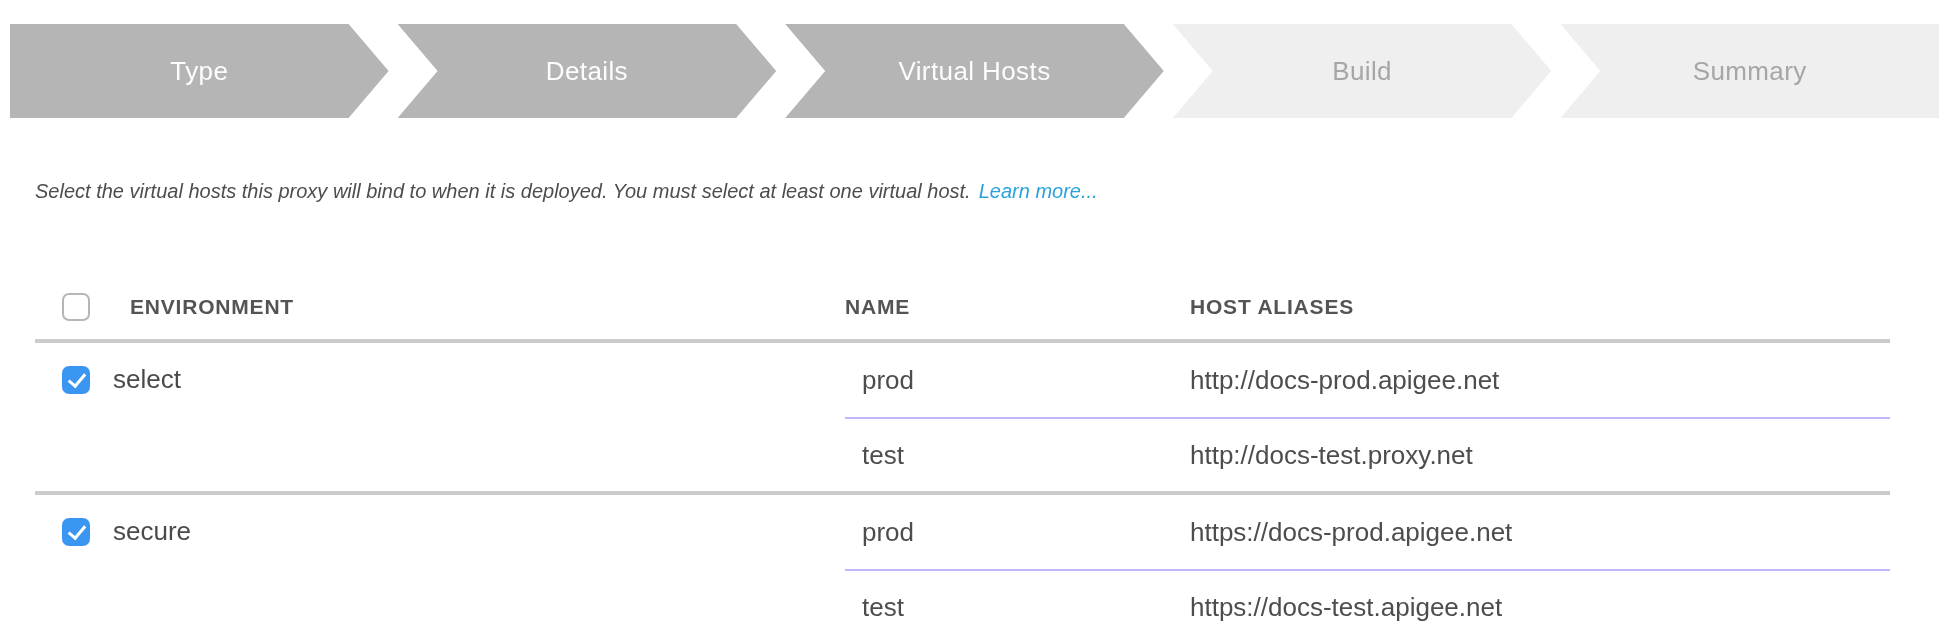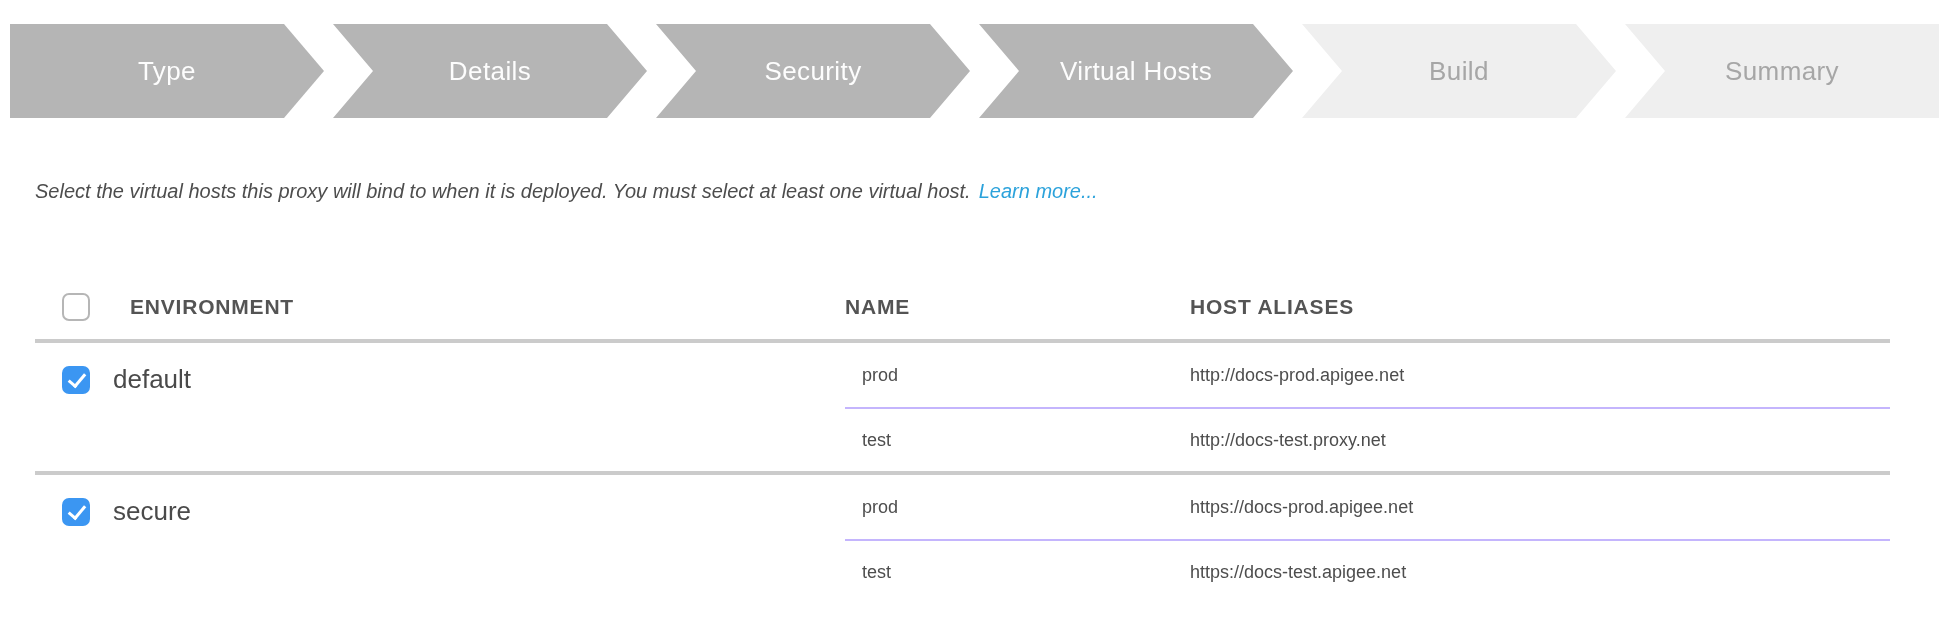--- a/index.html
+++ b/index.html
@@ -83,22 +83,22 @@
   .group .cb-cell  { padding-top: 23px; }
   .group .name-cell {
     padding-top: 21px;
     font-size: 26px;
     color: #4a4a4a;
   }
   .sub-row {
     display: grid;
     grid-template-columns: 328px 1fr;
     align-items: center;
-    height: 64px;
-    font-size: 18px;
+    height: 74px;
+    font-size: 26px;
     color: #4d4d4d;
   }
   .sub-row + .sub-row { border-top: 2px solid #c4b5fd; }
 
   
   .checkbox {
     display: block;
     margin-left: 27px;
     width: 28px; height: 28px;
     border-radius: 7px;
@@ -126,23 +126,20 @@
 <body>
 
 <div class="stepper">
   <div class="step active first">
     <span>Type</span>
   </div>
   <div class="step active mid">
     <span>Details</span>
   </div>
   <div class="step active mid">
-    <span>Security</span>
-  </div>
-  <div class="step active mid">
     <span>Virtual Hosts</span>
   </div>
   <div class="step inactive mid">
     <span>Build</span>
   </div>
   <div class="step inactive last">
     <span>Summary</span>
   </div>
 </div>
 
@@ -156,21 +153,21 @@
     </div>
     <div class="th col-env">ENVIRONMENT</div>
     <div class="th">NAME</div>
     <div class="th col-alias">HOST ALIASES</div>
   </div>
 
   <div class="group">
     <div class="cb-cell">
       <span class="checkbox checked"></span>
     </div>
-    <div class="name-cell">default</div>
+    <div class="name-cell">select</div>
     <div class="bindings">
       <div class="sub-row">
         <div class="col-env">prod</div>
         <div class="col-alias">http://docs-prod.apigee.net</div>
       </div>
       <div class="sub-row">
         <div class="col-env">test</div>
         <div class="col-alias">http://docs-test.proxy.net</div>
       </div>
     </div>

